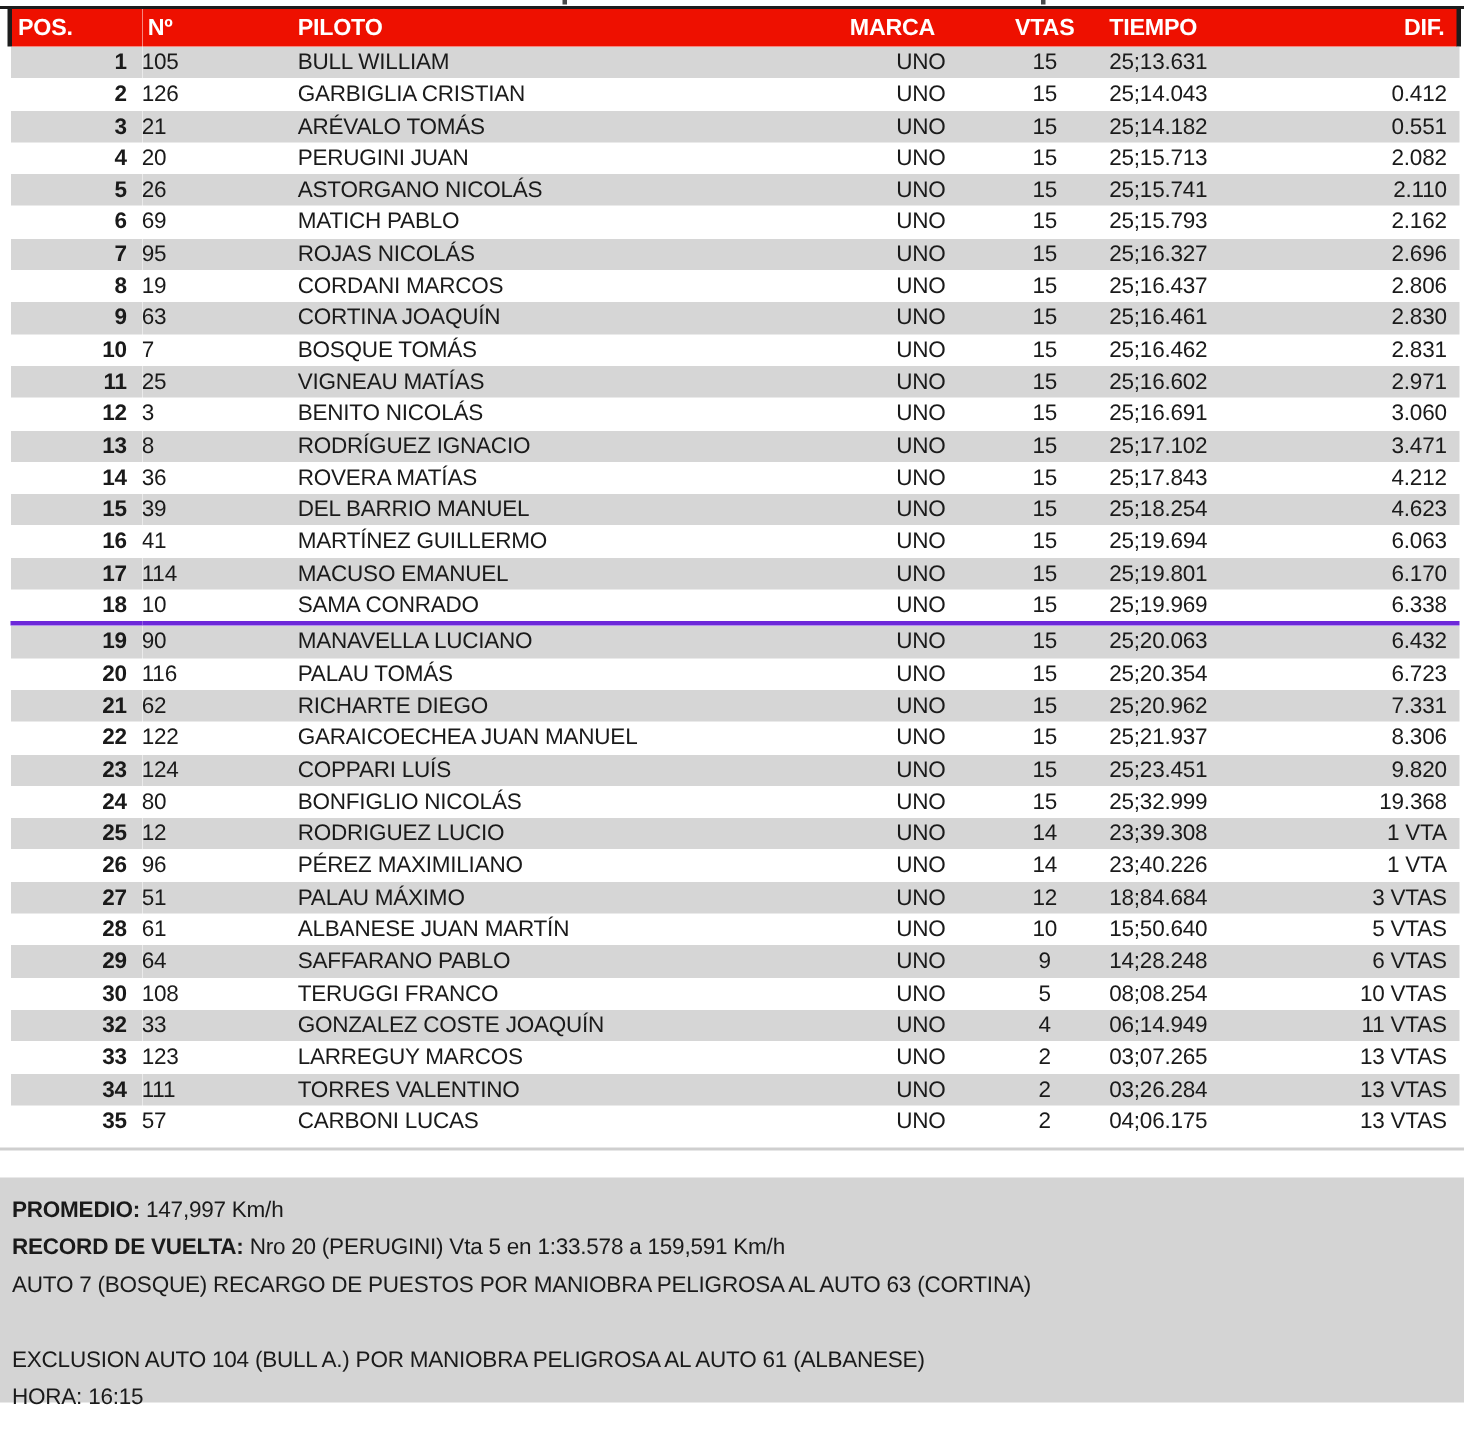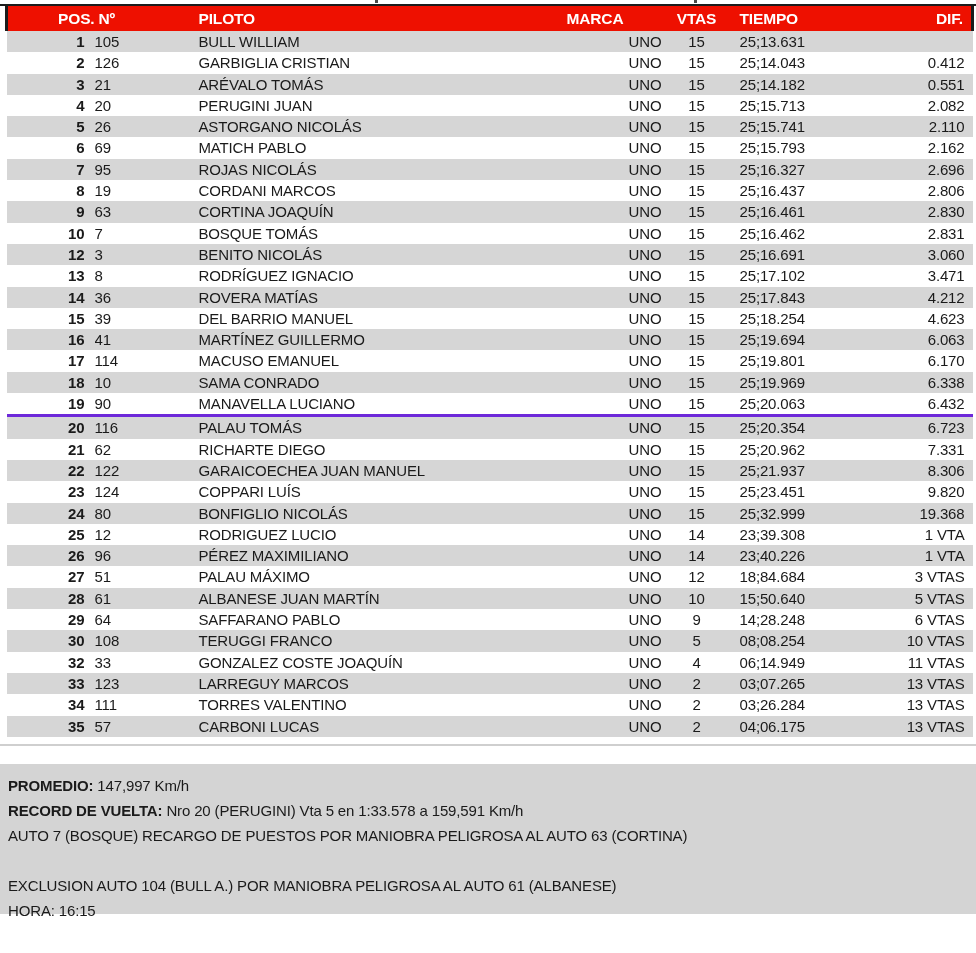--- a/index.html
+++ b/index.html
@@ -22,32 +22,32 @@
   thead th:first-child{border-left:3px solid #1c1c1c;}
   thead th:last-child{border-right:3px solid #1c1c1c;}
   tbody td{
     font-size:15px;height:21.3px;line-height:21.3px;padding:0;
     white-space:nowrap;overflow:hidden;
   }
   tbody tr:nth-child(odd) td{background:var(--row-stripe,#d6d6d6);}
   tbody tr:nth-child(even) td{background:#ffffff;}
   tbody tr:nth-child(18) td{border-bottom:3px solid #6d28d9;}
 
-  th.c0{text-align:right;padding-left:4px;}
+  th.c0{text-align:left;padding-left:4px;}
   th.c1{text-align:left;padding-left:4px;}
   th.c2{text-align:left;padding-left:7px;}
   th.c3{text-align:left;padding-left:5px;}
   th.c4{text-align:center;}
   th.c5{text-align:left;padding-left:8px;margin-left:14px;}
   th.c6{text-align:right;padding-right:8px;}
 
   td.c0{text-align:right;padding-right:10px;font-weight:700;}
   td.c1{text-align:left;padding-right:6px;}
   td.c2{text-align:left;padding-left:7px;}
-  td.c3{text-align:right;padding-left:5px;margin-left:40px;}
+  td.c3{text-align:center;padding-left:5px;margin-left:40px;}
   td.c4{text-align:center;}
   td.c5{text-align:left;padding-left:8px;}
   td.c6{text-align:right;padding-right:8px;}
 
   .bottom-line{width:976px;height:2px;background:#cfcfcf;margin-top:7px;}
 
   .notes-box{
     margin-top:18px;width:976px;height:150px;box-sizing:border-box;
     background:var(--footer-bg,#d4d4d4);
     padding:9px 10px 0 8px;font-size:15px;line-height:25px;letter-spacing:-0.15px;
@@ -171,20 +171,29 @@
         <tr>
           <td class="c0">10</td>
           <td class="c1">7</td>
           <td class="c2">BOSQUE TOMÁS</td>
           <td class="c3">UNO</td>
           <td class="c4">15</td>
           <td class="c5">25;16.462</td>
           <td class="c6">2.831</td>
         </tr>
         <tr>
+          <td class="c0">11</td>
+          <td class="c1">25</td>
+          <td class="c2">VIGNEAU MATÍAS</td>
+          <td class="c3">UNO</td>
+          <td class="c4">15</td>
+          <td class="c5">25;16.602</td>
+          <td class="c6">2.971</td>
+        </tr>
+        <tr>
           <td class="c0">12</td>
           <td class="c1">3</td>
           <td class="c2">BENITO NICOLÁS</td>
           <td class="c3">UNO</td>
           <td class="c4">15</td>
           <td class="c5">25;16.691</td>
           <td class="c6">3.060</td>
         </tr>
         <tr>
           <td class="c0">13</td>

